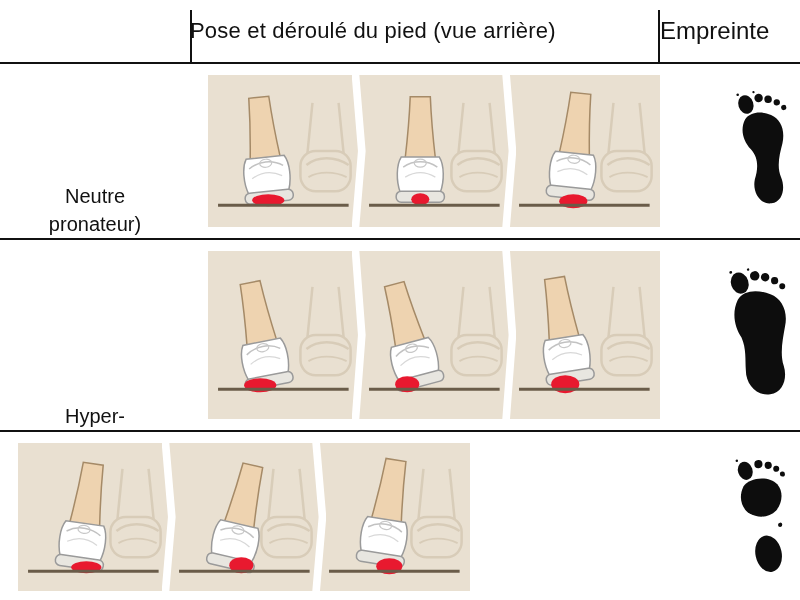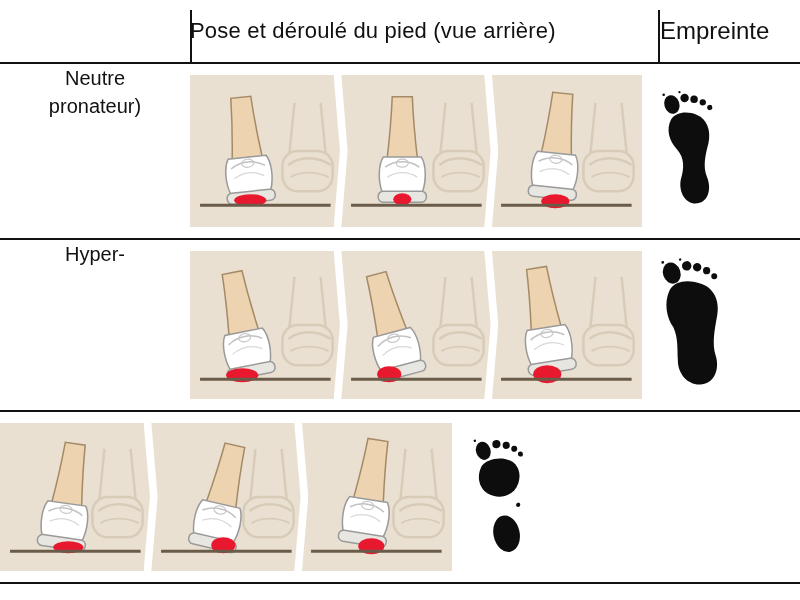--- a/index.html
+++ b/index.html
@@ -18,23 +18,23 @@
   .h-main::before,.h-main::after{
     content:"";position:absolute;top:10px;bottom:0;width:2px;background:#111;
   }
   .h-main::before{left:0;}
   .h-main::after{right:0;}
   .h-emp{flex:1;font-size:24px;}
 
   
   .row{display:flex;border-bottom:2px solid #111;box-sizing:border-box;}
   .row-1{height:176px;}
-  .row-2{height:172px;}
+  .row-2{height:192px;}
   .row-3{height:172px;}
-  .cell{box-sizing:border-box;display:flex;align-items:center;justify-content:flex-start;}
+  .cell{box-sizing:border-box;display:flex;align-items:center;justify-content:flex-end;}
   .c-label{width:190px;flex-direction:column;text-align:center;font-size:20px;line-height:1.4;}
   .c-main{width:470px;}
   .c-emp{flex:1;}
 
   
   .panel{
     position:relative;width:452px;height:calc(100% - 22px);
     background:#e9e0d1;display:flex;overflow:hidden;
   }
   .panel svg.foot{flex:1 1 0;height:100%;min-width:0;}

